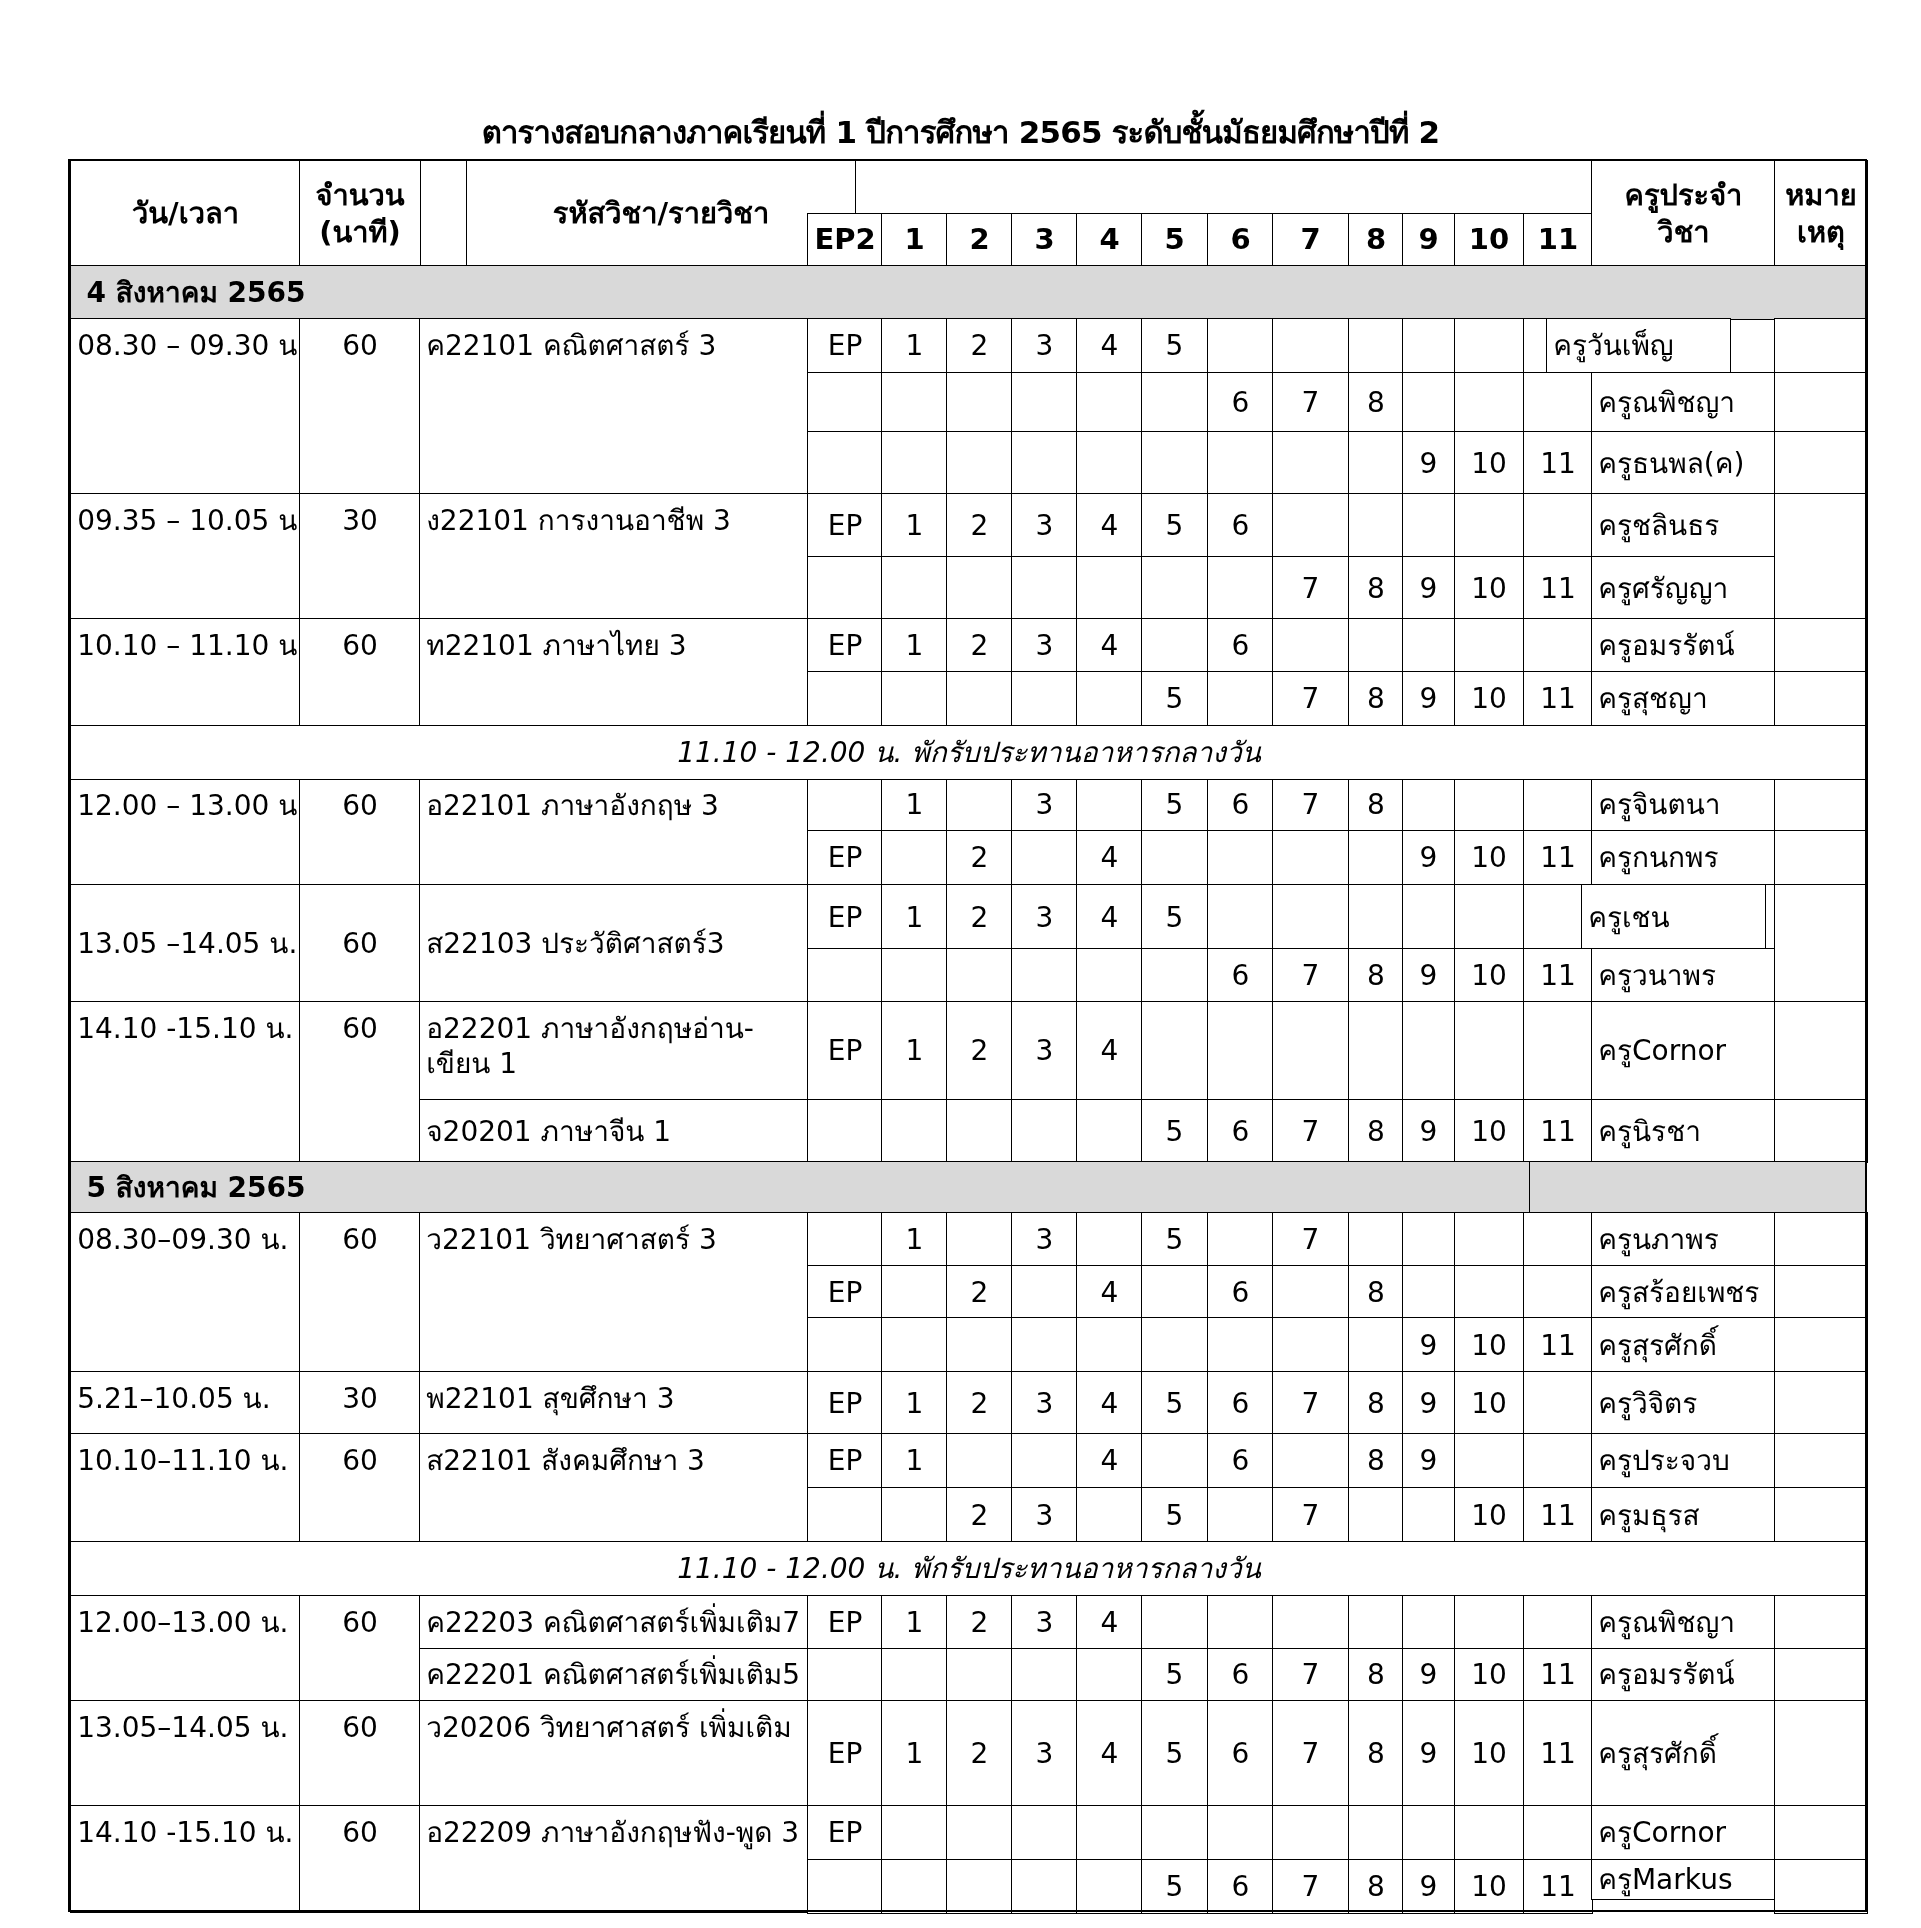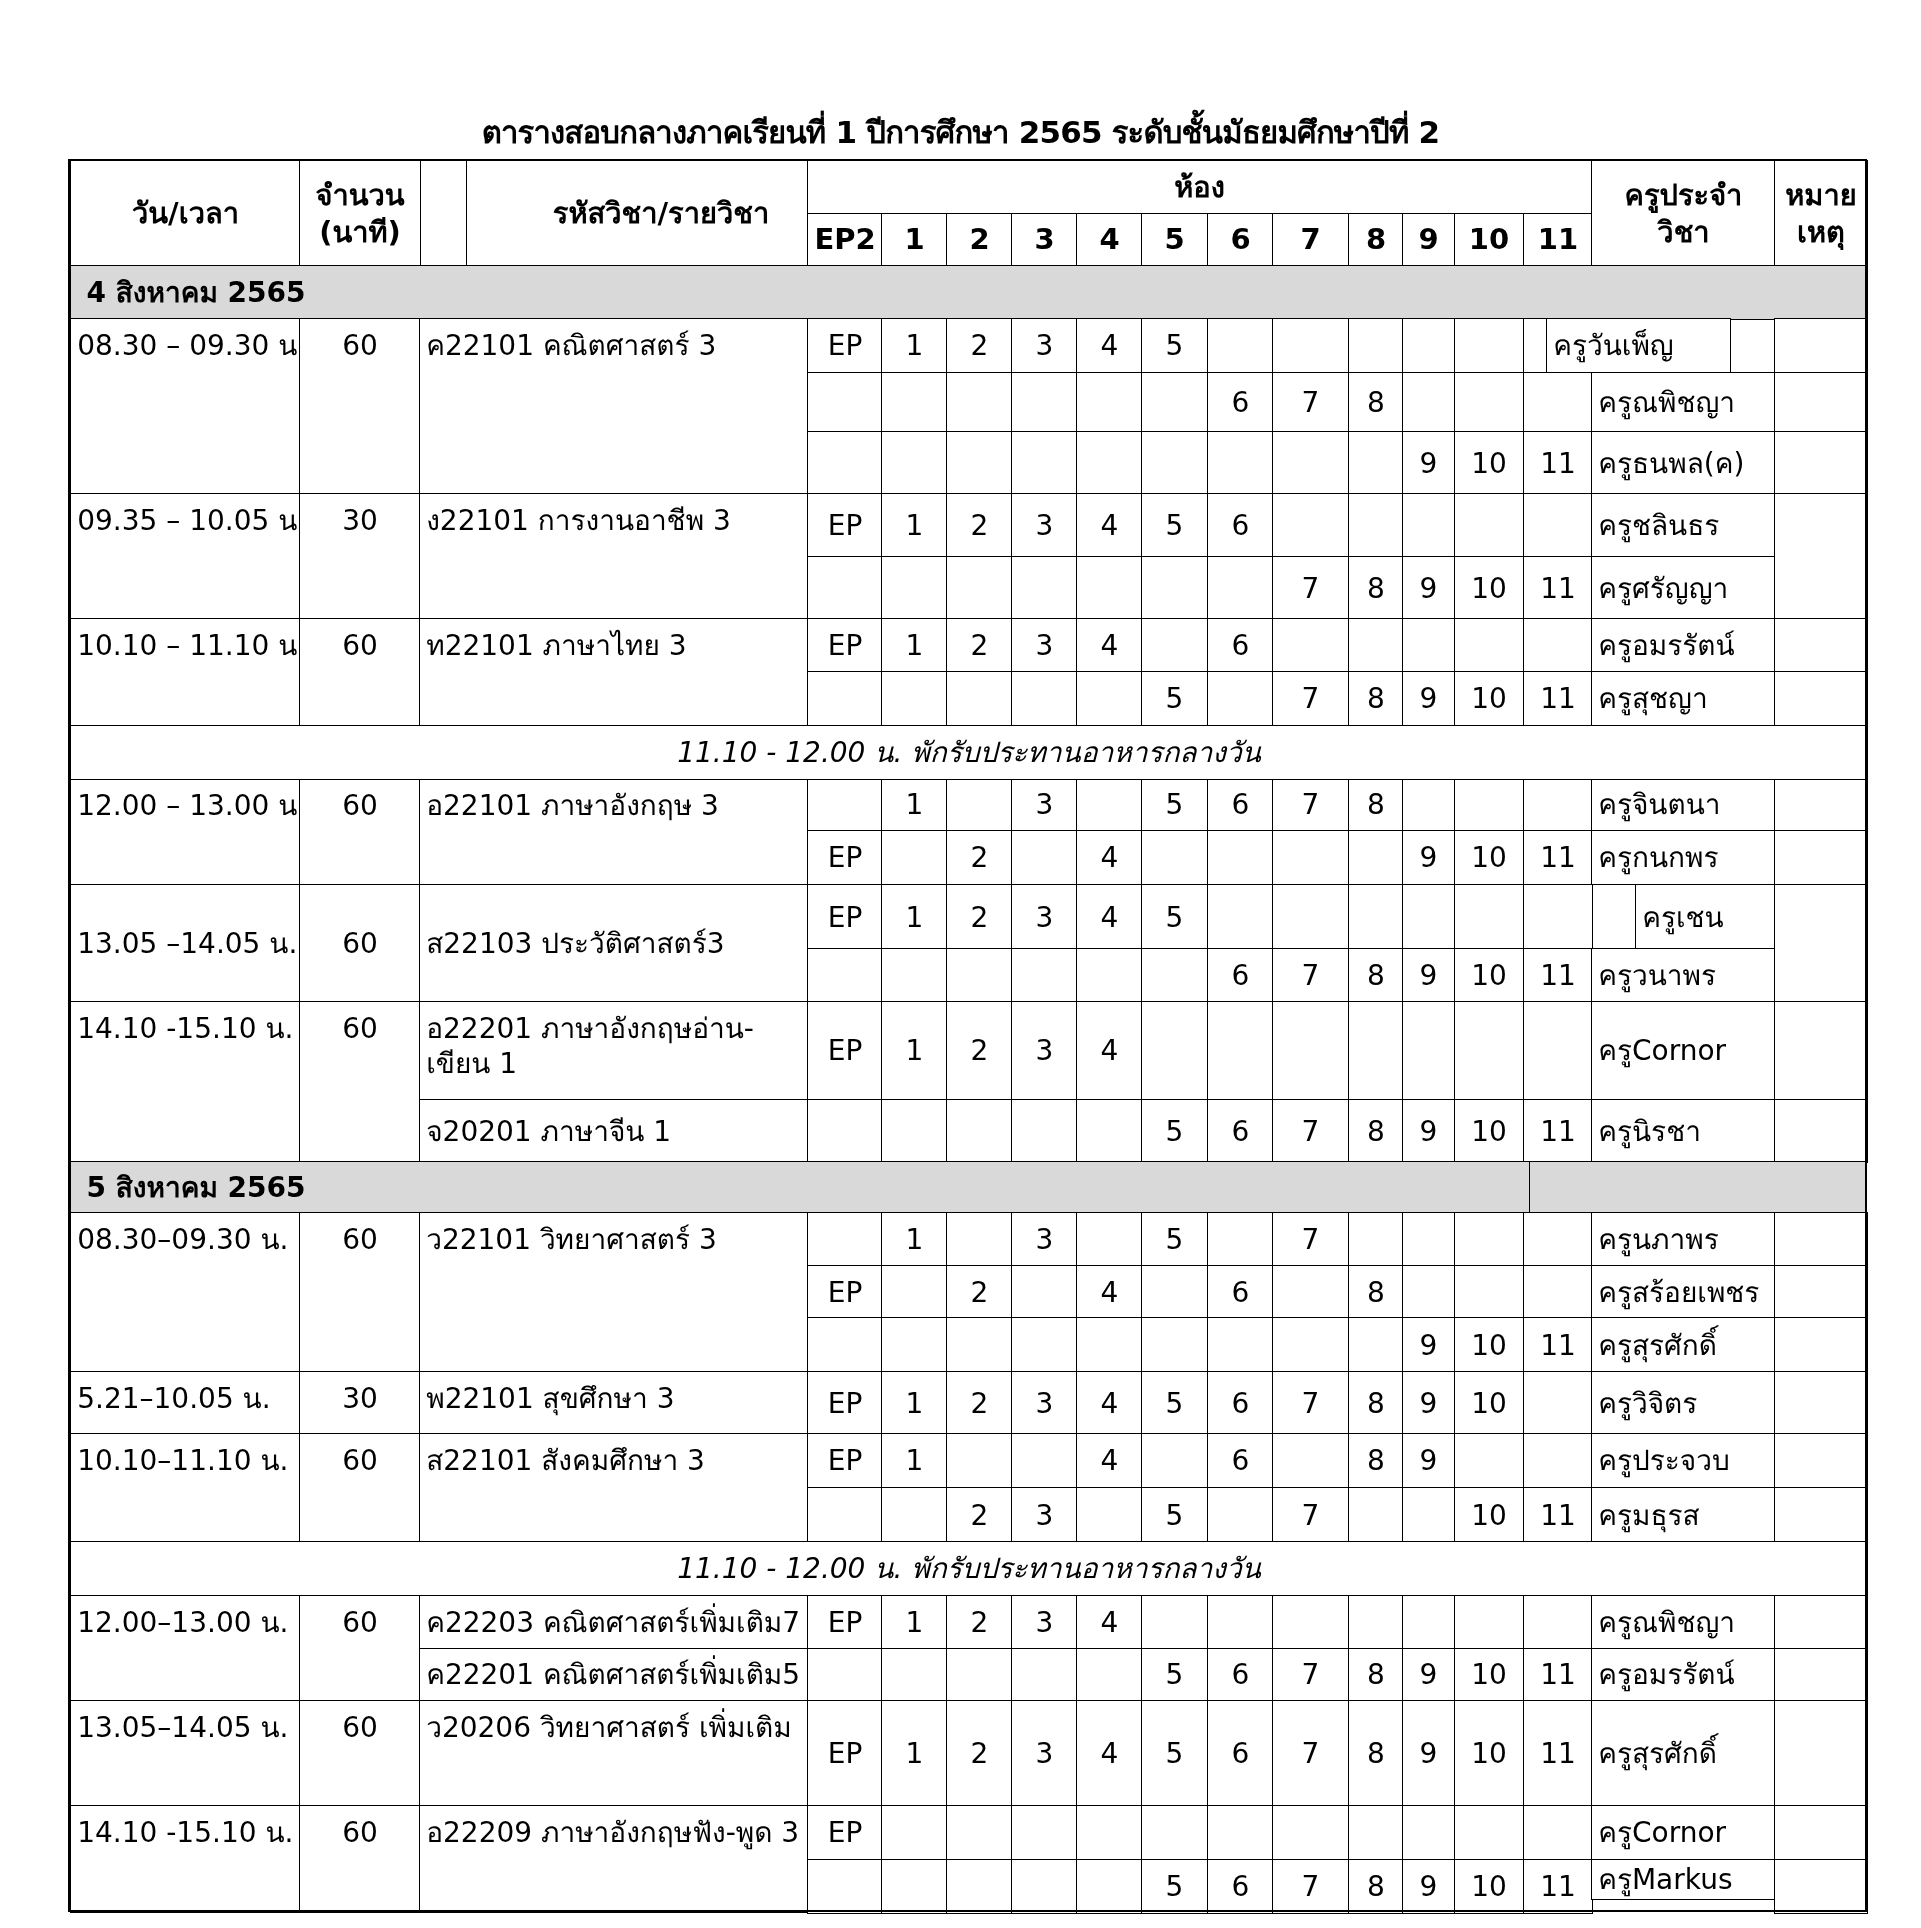--- a/index.html
+++ b/index.html
@@ -25,21 +25,20 @@
 <body>
 
 <div id="title">ตารางสอบกลางภาคเรียนที่ 1 ปีการศึกษา 2565 ระดับชั้นมัธยมศึกษาปีที่ 2</div>
 <div id="grid">
     <div class="cell hdr" style="left: 70px; top: 160px; width: 231px; height: 107px;">วัน/เวลา</div>
     <div class="cell hdr wrap" style="left: 299px; top: 160px; width: 122px; height: 107px; flex-direction: column;">
       <span>จำนวน</span>
       <span>(นาที)</span>
     </div>
     <div class="cell hdr" style="left: 419px; top: 160px; width: 390px; height: 107px; margin-left: 47px;">รหัสวิชา/รายวิชา</div>
-    <div class="cell hdr" style="left: 807px; top: 160px; width: 785px; height: 55px;">ห้อง</div>
     <div class="cell hdr" style="left: 807px; top: 213px; width: 76px; height: 53px;">EP2</div>
     <div class="cell hdr" style="left: 881px; top: 213px; width: 67px; height: 53px;">1</div>
     <div class="cell hdr" style="left: 946px; top: 213px; width: 67px; height: 53px;">2</div>
     <div class="cell hdr" style="left: 1011px; top: 213px; width: 67px; height: 53px;">3</div>
     <div class="cell hdr" style="left: 1076px; top: 213px; width: 67px; height: 53px;">4</div>
     <div class="cell hdr" style="left: 1141px; top: 213px; width: 67px; height: 53px;">5</div>
     <div class="cell hdr" style="left: 1207px; top: 213px; width: 67px; height: 53px;">6</div>
     <div class="cell hdr" style="left: 1272px; top: 213px; width: 77px; height: 53px;">7</div>
     <div class="cell hdr" style="left: 1348px; top: 213px; width: 56px; height: 53px;">8</div>
     <div class="cell hdr" style="left: 1402px; top: 213px; width: 53px; height: 53px;">9</div>
@@ -199,21 +198,21 @@
     <div class="cell " style="left: 946px; top: 884px; width: 67px; height: 66px;">2</div>
     <div class="cell " style="left: 1011px; top: 884px; width: 67px; height: 66px;">3</div>
     <div class="cell " style="left: 1076px; top: 884px; width: 67px; height: 66px;">4</div>
     <div class="cell " style="left: 1141px; top: 884px; width: 67px; height: 66px;">5</div>
     <div class="cell " style="left: 1207px; top: 884px; width: 67px; height: 66px;"></div>
     <div class="cell " style="left: 1272px; top: 884px; width: 77px; height: 66px;"></div>
     <div class="cell " style="left: 1348px; top: 884px; width: 56px; height: 66px;"></div>
     <div class="cell " style="left: 1402px; top: 884px; width: 53px; height: 66px;"></div>
     <div class="cell " style="left: 1454px; top: 884px; width: 70px; height: 66px;"></div>
     <div class="cell " style="left: 1523px; top: 884px; width: 70px; height: 66px;"></div>
-    <div class="cell left" style="left: 1635px; top: 884px; width: 185px; height: 66px;">ครูเชน</div>
+    <div class="cell left" style="left: 1581px; top: 884px; width: 185px; height: 66px;">ครูเชน</div>
     <div class="cell " style="left: 807px; top: 948px; width: 76px; height: 55px;"></div>
     <div class="cell " style="left: 881px; top: 948px; width: 67px; height: 55px;"></div>
     <div class="cell " style="left: 946px; top: 948px; width: 67px; height: 55px;"></div>
     <div class="cell " style="left: 1011px; top: 948px; width: 67px; height: 55px;"></div>
     <div class="cell " style="left: 1076px; top: 948px; width: 67px; height: 55px;"></div>
     <div class="cell " style="left: 1141px; top: 948px; width: 67px; height: 55px;"></div>
     <div class="cell " style="left: 1207px; top: 948px; width: 67px; height: 55px;">6</div>
     <div class="cell " style="left: 1272px; top: 948px; width: 77px; height: 55px;">7</div>
     <div class="cell " style="left: 1348px; top: 948px; width: 56px; height: 55px;">8</div>
     <div class="cell " style="left: 1402px; top: 948px; width: 53px; height: 55px;">9</div>

